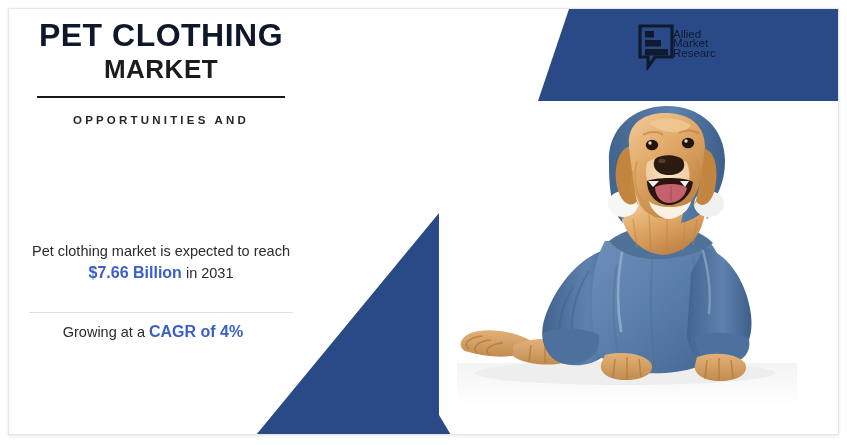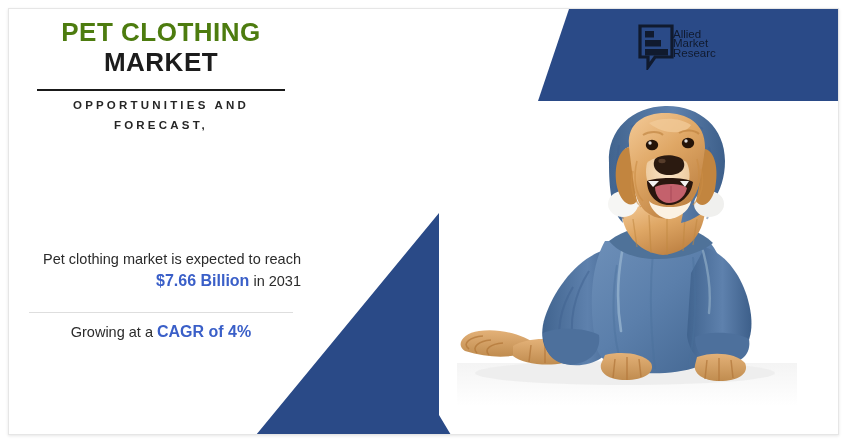--- a/index.html
+++ b/index.html
@@ -54,76 +54,76 @@
   .left-col {
     position: absolute;
     left: 12px;
     top: 8px;
     width: 280px;
     z-index: 5;
     text-align: center;
   }
 
   .title-line1 {
-    font-size: 26px;
+    font-size: 32px;
     font-weight: bold;
-    color: #4d7c0f;
+    color: #0f172a;
     letter-spacing: 0.5px;
     line-height: 1.16;
     text-align: center;
   }
   .title-line2 {
     font-size: 26px;
     font-weight: bold;
     color: #1c1c1c;
     letter-spacing: 0.5px;
     line-height: 1.16;
   }
 
   .rule-dark {
     width: 248px;
     height: 1.5px;
     background: #1a1a1a;
     margin: 12px auto 0 auto;
   }
 
   .subtitle {
-    margin-top: 4px;
+    margin-top: 12px;
     font-size: 11.5px;
     font-weight: bold;
     color: #262626;
     letter-spacing: 3.2px;
     line-height: 1.78;
   }
 
   .stat-block-1 {
     position: absolute;
     left: 12px;
-    top: 240px;
+    top: 232px;
     width: 280px;
     z-index: 5;
-    text-align: right;
+    text-align: center;
     font-size: 14.5px;
     color: #2b2b2b;
     line-height: 1.42;
   }
 
   .rule-light {
     position: absolute;
     left: 20px;
     top: 303px;
     width: 264px;
     height: 1px;
     background: #dedede;
     z-index: 5;
   }
 
   .stat-block-2 {
     position: absolute;
-    left: 12px;
+    left: 4px;
     top: 312px;
     width: 280px;
     z-index: 5;
     text-align: center;
     font-size: 14.5px;
     color: #2b2b2b;
     line-height: 1.42;
   }
 
   .accent { color: #3a5fc8; font-weight: bold; font-size: 16px; }
@@ -164,21 +164,20 @@
       <text x="35" y="23" font-family="Liberation Sans, sans-serif" font-size="11.5" fill="#101a2e">Market</text>
       <text x="35" y="32.5" font-family="Liberation Sans, sans-serif" font-size="11.5" fill="#101a2e">Research</text>
     </svg>
 
     <div class="left-col">
       <div class="title-line1">PET CLOTHING</div>
       <div class="title-line2">MARKET</div>
       <div class="rule-dark"></div>
       <div class="subtitle">
         <div>OPPORTUNITIES AND</div>
-        <div>FORECAST,</div>
       </div>
     </div>
 
     <div class="stat-block-1">
       <span>Pet clothing market is expected to reach </span><span class="accent">$7.66 Billion</span><span> in 2031</span>
     </div>
 
     <div class="rule-light"></div>
 
     <div class="stat-block-2">

